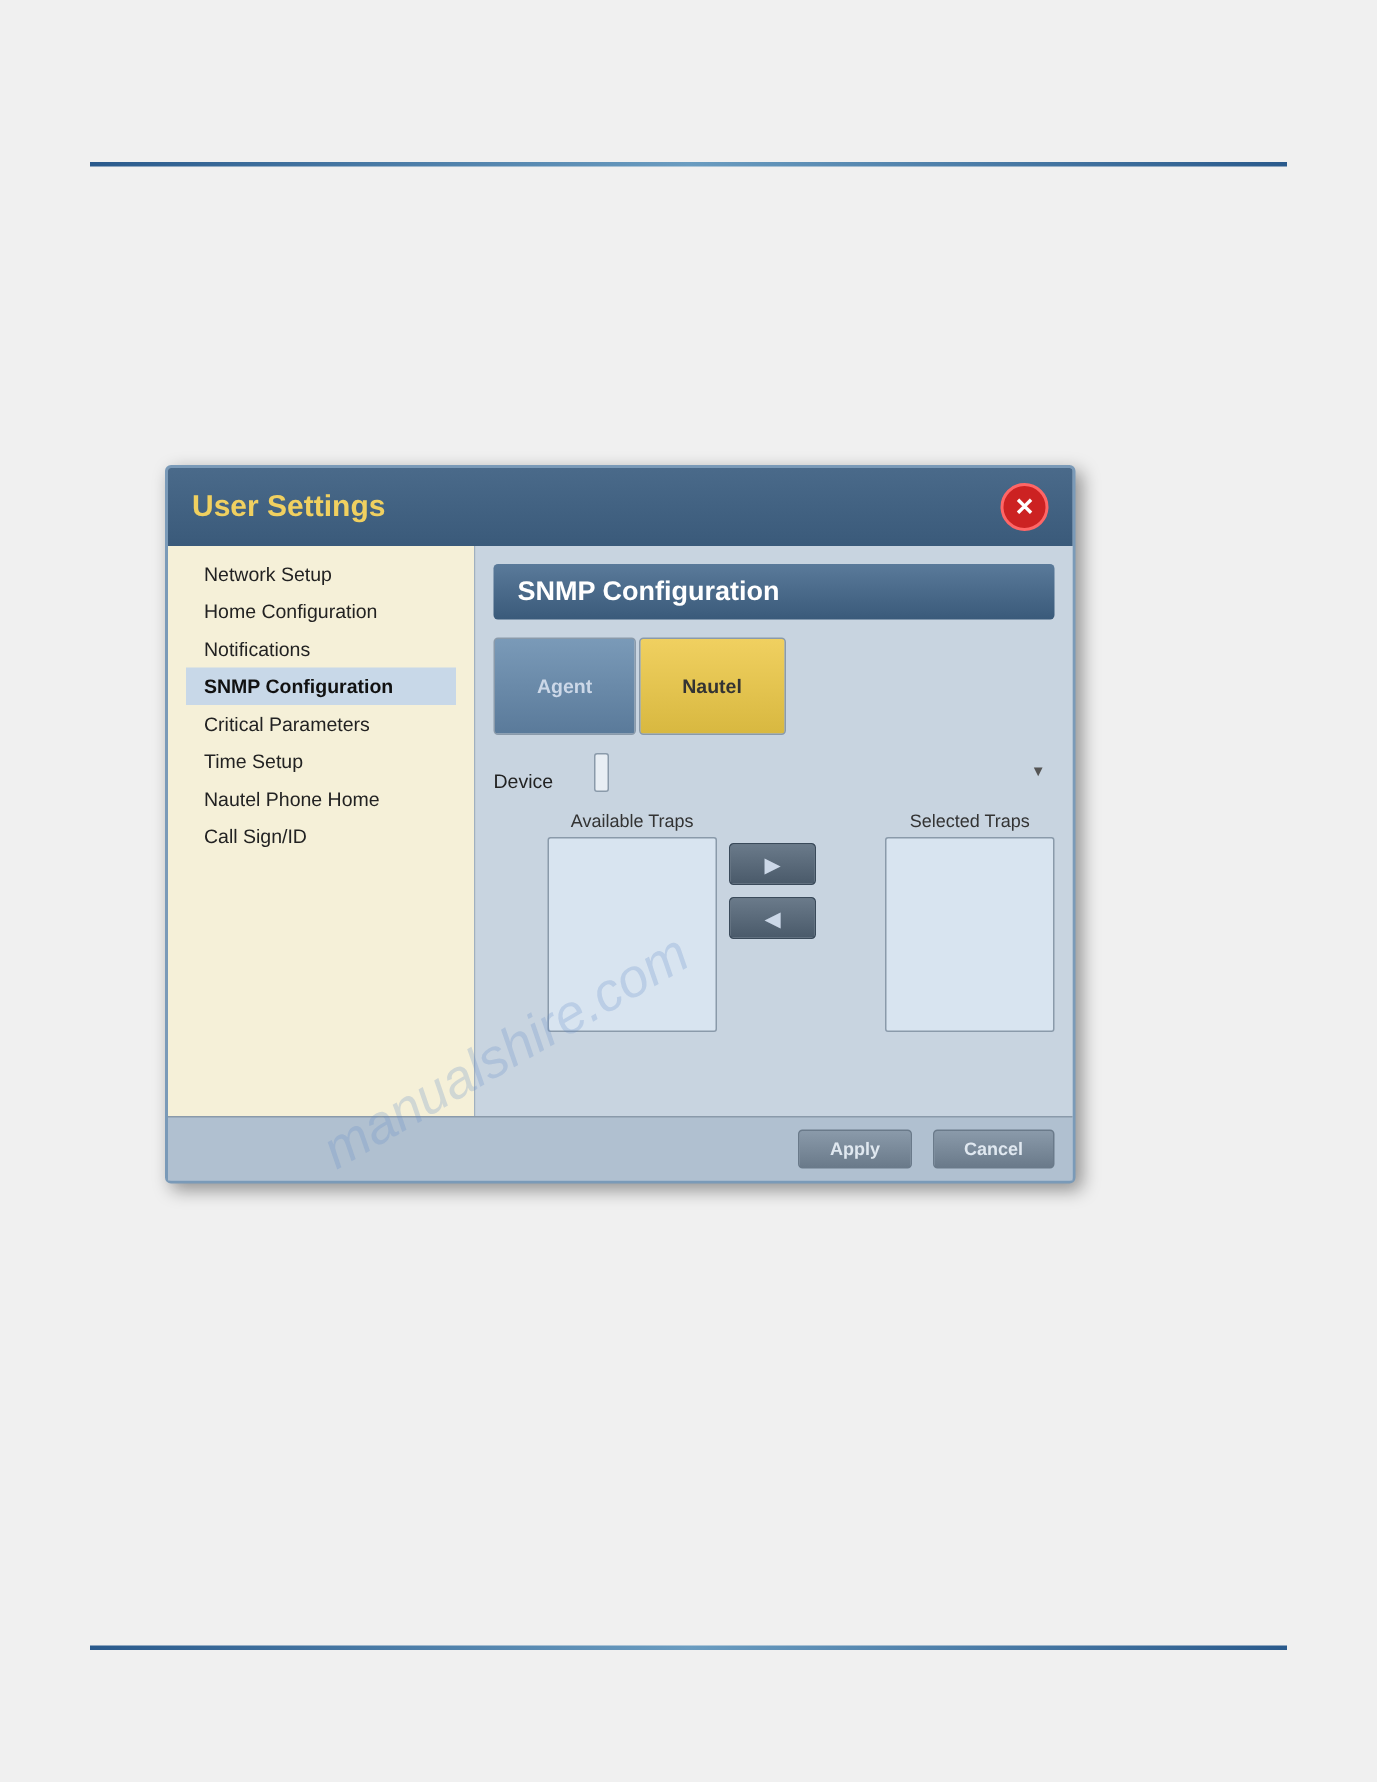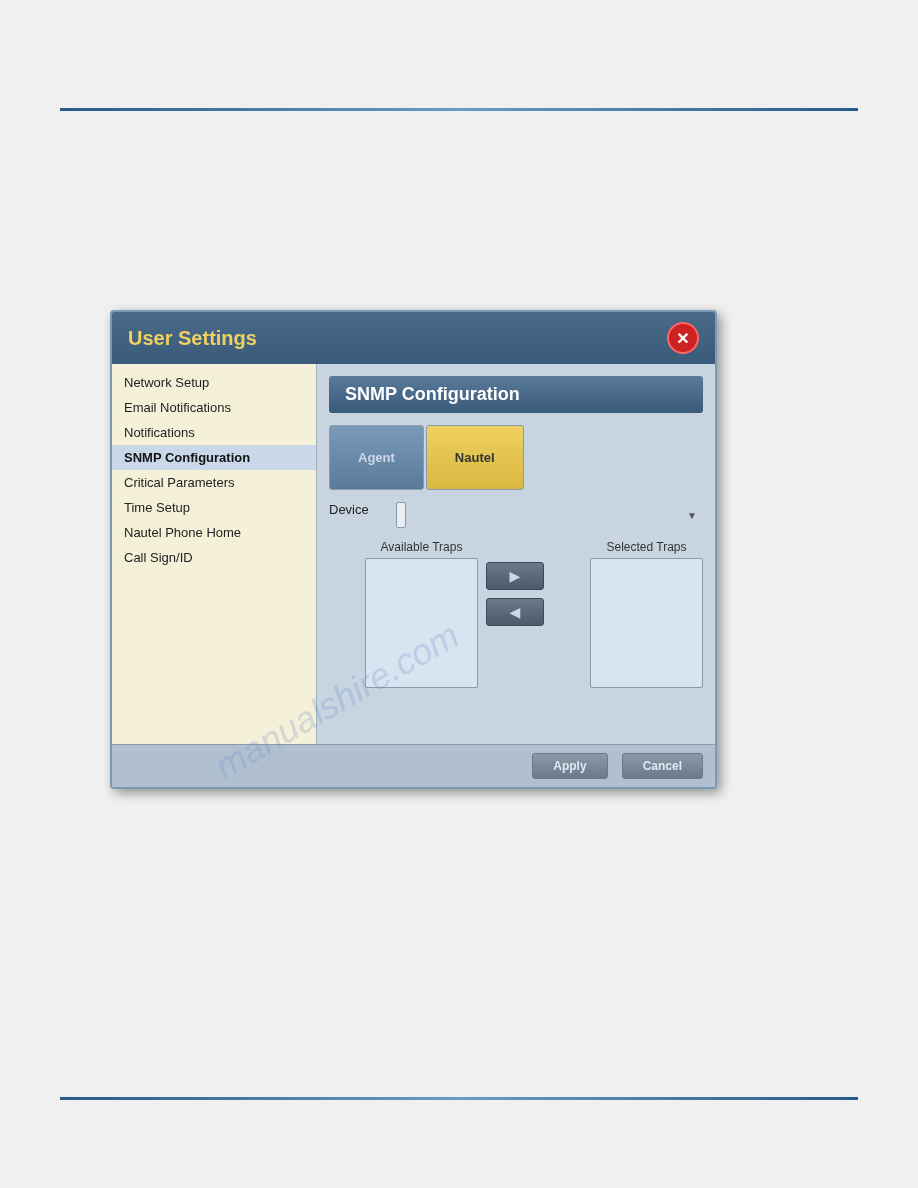--- a/index.html
+++ b/index.html
@@ -76,21 +76,21 @@
     }
 
     .dialog-body {
       display: flex;
       min-height: 380px;
     }
 
     .sidebar {
       width: 205px;
       background: #f5f0d8;
-      padding: 6px 0;
+      padding: 6px 12px;
       border-right: 1px solid #a0b0c0;
     }
 
     .sidebar-item {
       padding: 5px 12px;
       font-size: 13px;
       color: #222;
       cursor: pointer;
       white-space: nowrap;
     }
@@ -137,21 +137,21 @@
       color: #ccd8e8;
     }
 
     .tab.active {
       background: linear-gradient(to bottom, #f0d060, #d8b840);
       color: #333;
     }
 
     .device-row {
       display: flex;
-      align-items: flex-start;
+      align-items: flex-end;
       margin-bottom: 12px;
       gap: 12px;
     }
 
     .device-label {
       font-size: 13px;
       color: #222;
       width: 55px;
     }
 
@@ -282,21 +282,21 @@
     <div class="close-btn"></div>
   </div>
 
   <div class="dialog-body">
 
     <div class="sidebar">
       <div class="sidebar-item">
         <span>Network Setup</span>
       </div>
       <div class="sidebar-item">
-        <span>Email Notifications</span>
+        <span>Home Configuration</span>
       </div>
       <div class="sidebar-item">
         <span>Notifications</span>
       </div>
       <div class="sidebar-item active">
         <span>SNMP Configuration</span>
       </div>
       <div class="sidebar-item">
         <span>Critical Parameters</span>
       </div>

